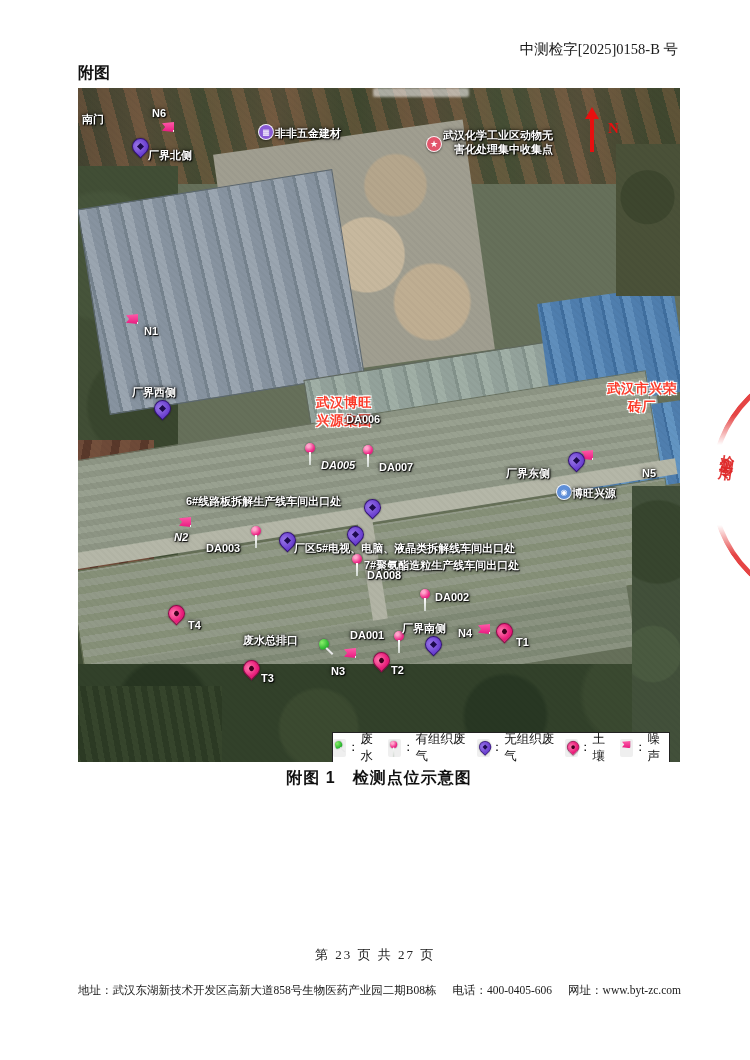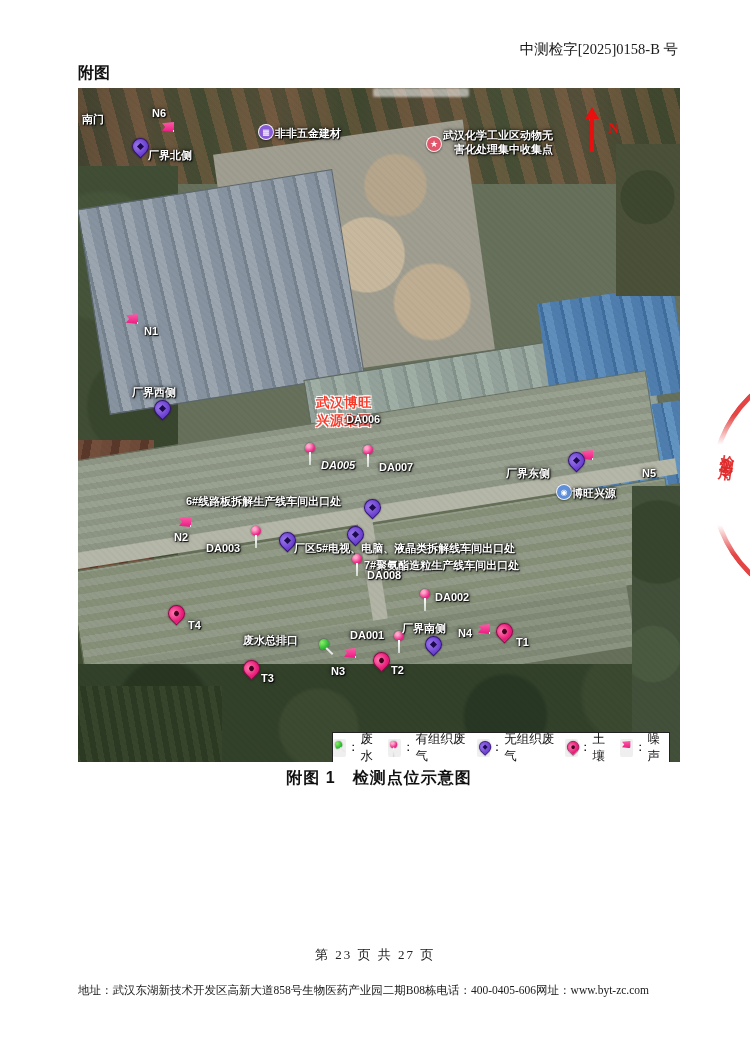--- a/index.html
+++ b/index.html
@@ -6,21 +6,21 @@
   body{width:750px;height:1060px;background:#ffffff;position:relative;overflow:hidden;
        font-family:"Liberation Serif",serif;}
 
   
   .doc-number{position:absolute;top:40px;right:72px;font:14.5px "Liberation Serif",serif;color:#1a1a1a;}
   .section-heading{position:absolute;top:63px;left:78px;font:bold 16px "Liberation Sans",sans-serif;color:#111;}
   .figure-caption{position:absolute;top:768px;left:78px;width:602px;text-align:center;
        font:bold 16px "Liberation Sans",sans-serif;color:#111;letter-spacing:1px;}
   .page-number{position:absolute;top:946px;left:0;width:750px;text-align:center;
        font:13px "Liberation Serif",serif;color:#222;letter-spacing:2px;}
-  .footer-line{position:absolute;top:983px;left:78px;width:600px;display:flex;
+  .footer-line{position:absolute;top:983px;left:78px;width:600px;display:flex;gap:16px;
        font:11.5px "Liberation Serif",serif;color:#1a1a1a;white-space:nowrap;}
 
   
   .stamp{position:absolute;right:0;top:392px;width:56px;height:190px;overflow:hidden;z-index:30;pointer-events:none;}
   .stamp .ring{position:absolute;left:16px;top:-32px;width:240px;height:240px;border:5px solid rgba(225,42,42,.88);
        border-radius:50%;
        -webkit-mask-image:linear-gradient(180deg,#000 0 22%,transparent 34% 66%,#000 78%);
        mask-image:linear-gradient(180deg,#000 0 22%,transparent 34% 66%,#000 78%);}
   .stamp .stamp-text{position:absolute;left:26px;top:52px;color:rgba(222,40,40,.92);
        font:bold 14px "Liberation Sans",sans-serif;writing-mode:vertical-rl;letter-spacing:4px;transform:rotate(8deg);}
@@ -170,30 +170,31 @@
       <div class="map-label" style="left: 66px; top: 236px;">N1</div>
       <div class="mk mk-ppin" style="left: 76px; top: 312px;"></div>
       <div class="map-label" style="left: 54px; top: 297px;">厂界西侧</div>
       <div class="map-label red" style="left: 238px; top: 306px;">武汉博旺<br>兴源集团</div>
       <div class="mk mk-balloon" style="left: 254px; top: 308px;"></div>
       <div class="map-label" style="left: 268px; top: 324px;">DA006</div>
       <div class="mk mk-balloon" style="left: 227px; top: 355px;"></div>
       <div class="map-label" style="left: 243px; top: 370px; font-style: italic;">DA005</div>
       <div class="mk mk-balloon" style="left: 285px; top: 357px;"></div>
       <div class="map-label" style="left: 301px; top: 372px;">DA007</div>
+      <div class="map-label red center" style="left: 516px; top: 292px;">武汉市兴荣<br>砖厂</div>
       <div class="mk mk-flag" style="left: 503px; top: 362px;"></div>
       <div class="mk mk-ppin" style="left: 490px; top: 364px;"></div>
       <div class="map-label" style="left: 428px; top: 378px;">厂界东侧</div>
       <div class="map-label" style="left: 521px; top: 378px; margin-left: 43px;">N5</div>
       <div class="mk mk-poi" style="left: 478px; top: 396px; background: rgb(95, 143, 216);">◉</div>
       <div class="map-label" style="left: 494px; top: 398px;">博旺兴源</div>
       <div class="mk mk-ppin" style="left: 286px; top: 411px;"></div>
       <div class="map-label" style="left: 108px; top: 406px;">6#线路板拆解生产线车间出口处</div>
       <div class="mk mk-flag" style="left: 101px; top: 429px;"></div>
-      <div class="map-label" style="left: 96px; top: 442px;">N2</div>
+      <div class="map-label" style="left: 96px; top: 442px; font-style: italic;">N2</div>
       <div class="mk mk-balloon" style="left: 173px; top: 438px;"></div>
       <div class="map-label" style="left: 128px; top: 453px;">DA003</div>
       <div class="mk mk-ppin" style="left: 201px; top: 444px;"></div>
       <div class="map-label" style="left: 216px; top: 453px;">厂区5#电视、电脑、液晶类拆解线车间出口处</div>
       <div class="mk mk-ppin" style="left: 269px; top: 438px;"></div>
       <div class="map-label" style="left: 286px; top: 432px; margin-top: 38px;">7#聚氨酯造粒生产线车间出口处</div>
       <div class="mk mk-balloon" style="left: 274px; top: 466px;"></div>
       <div class="map-label" style="left: 289px; top: 480px;">DA008</div>
       <div class="mk mk-balloon" style="left: 342px; top: 501px;"></div>
       <div class="map-label" style="left: 357px; top: 502px;">DA002</div>

